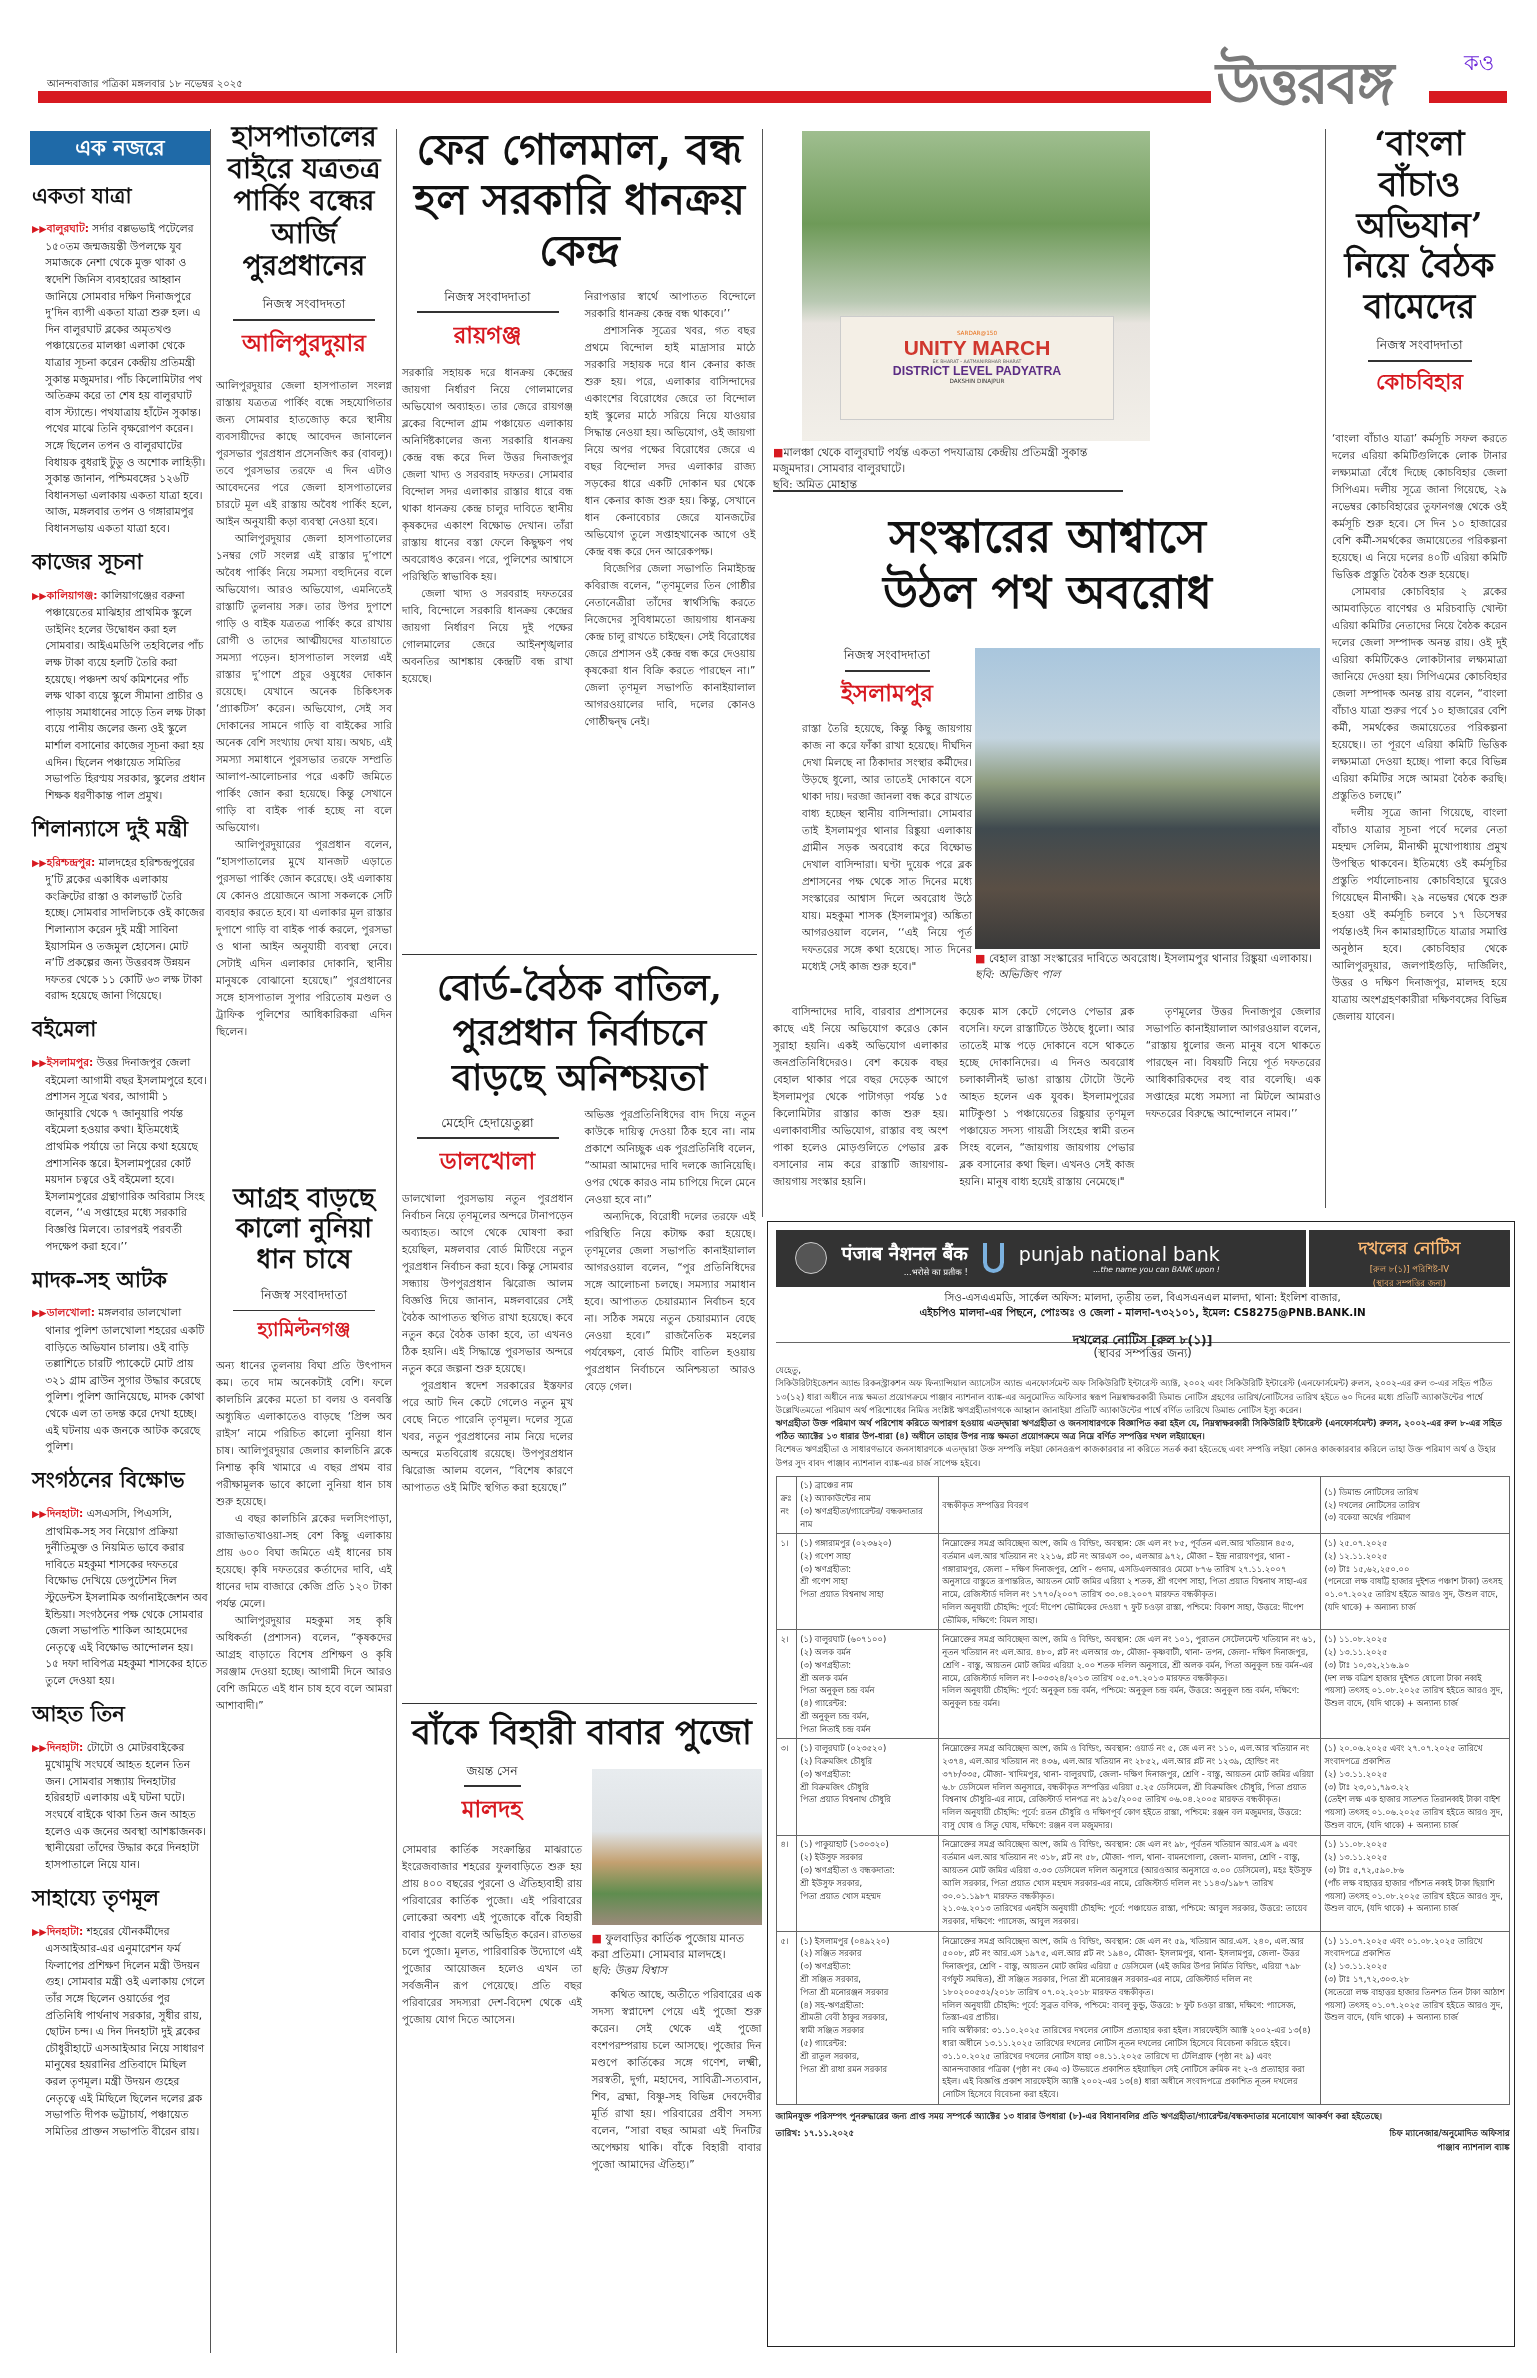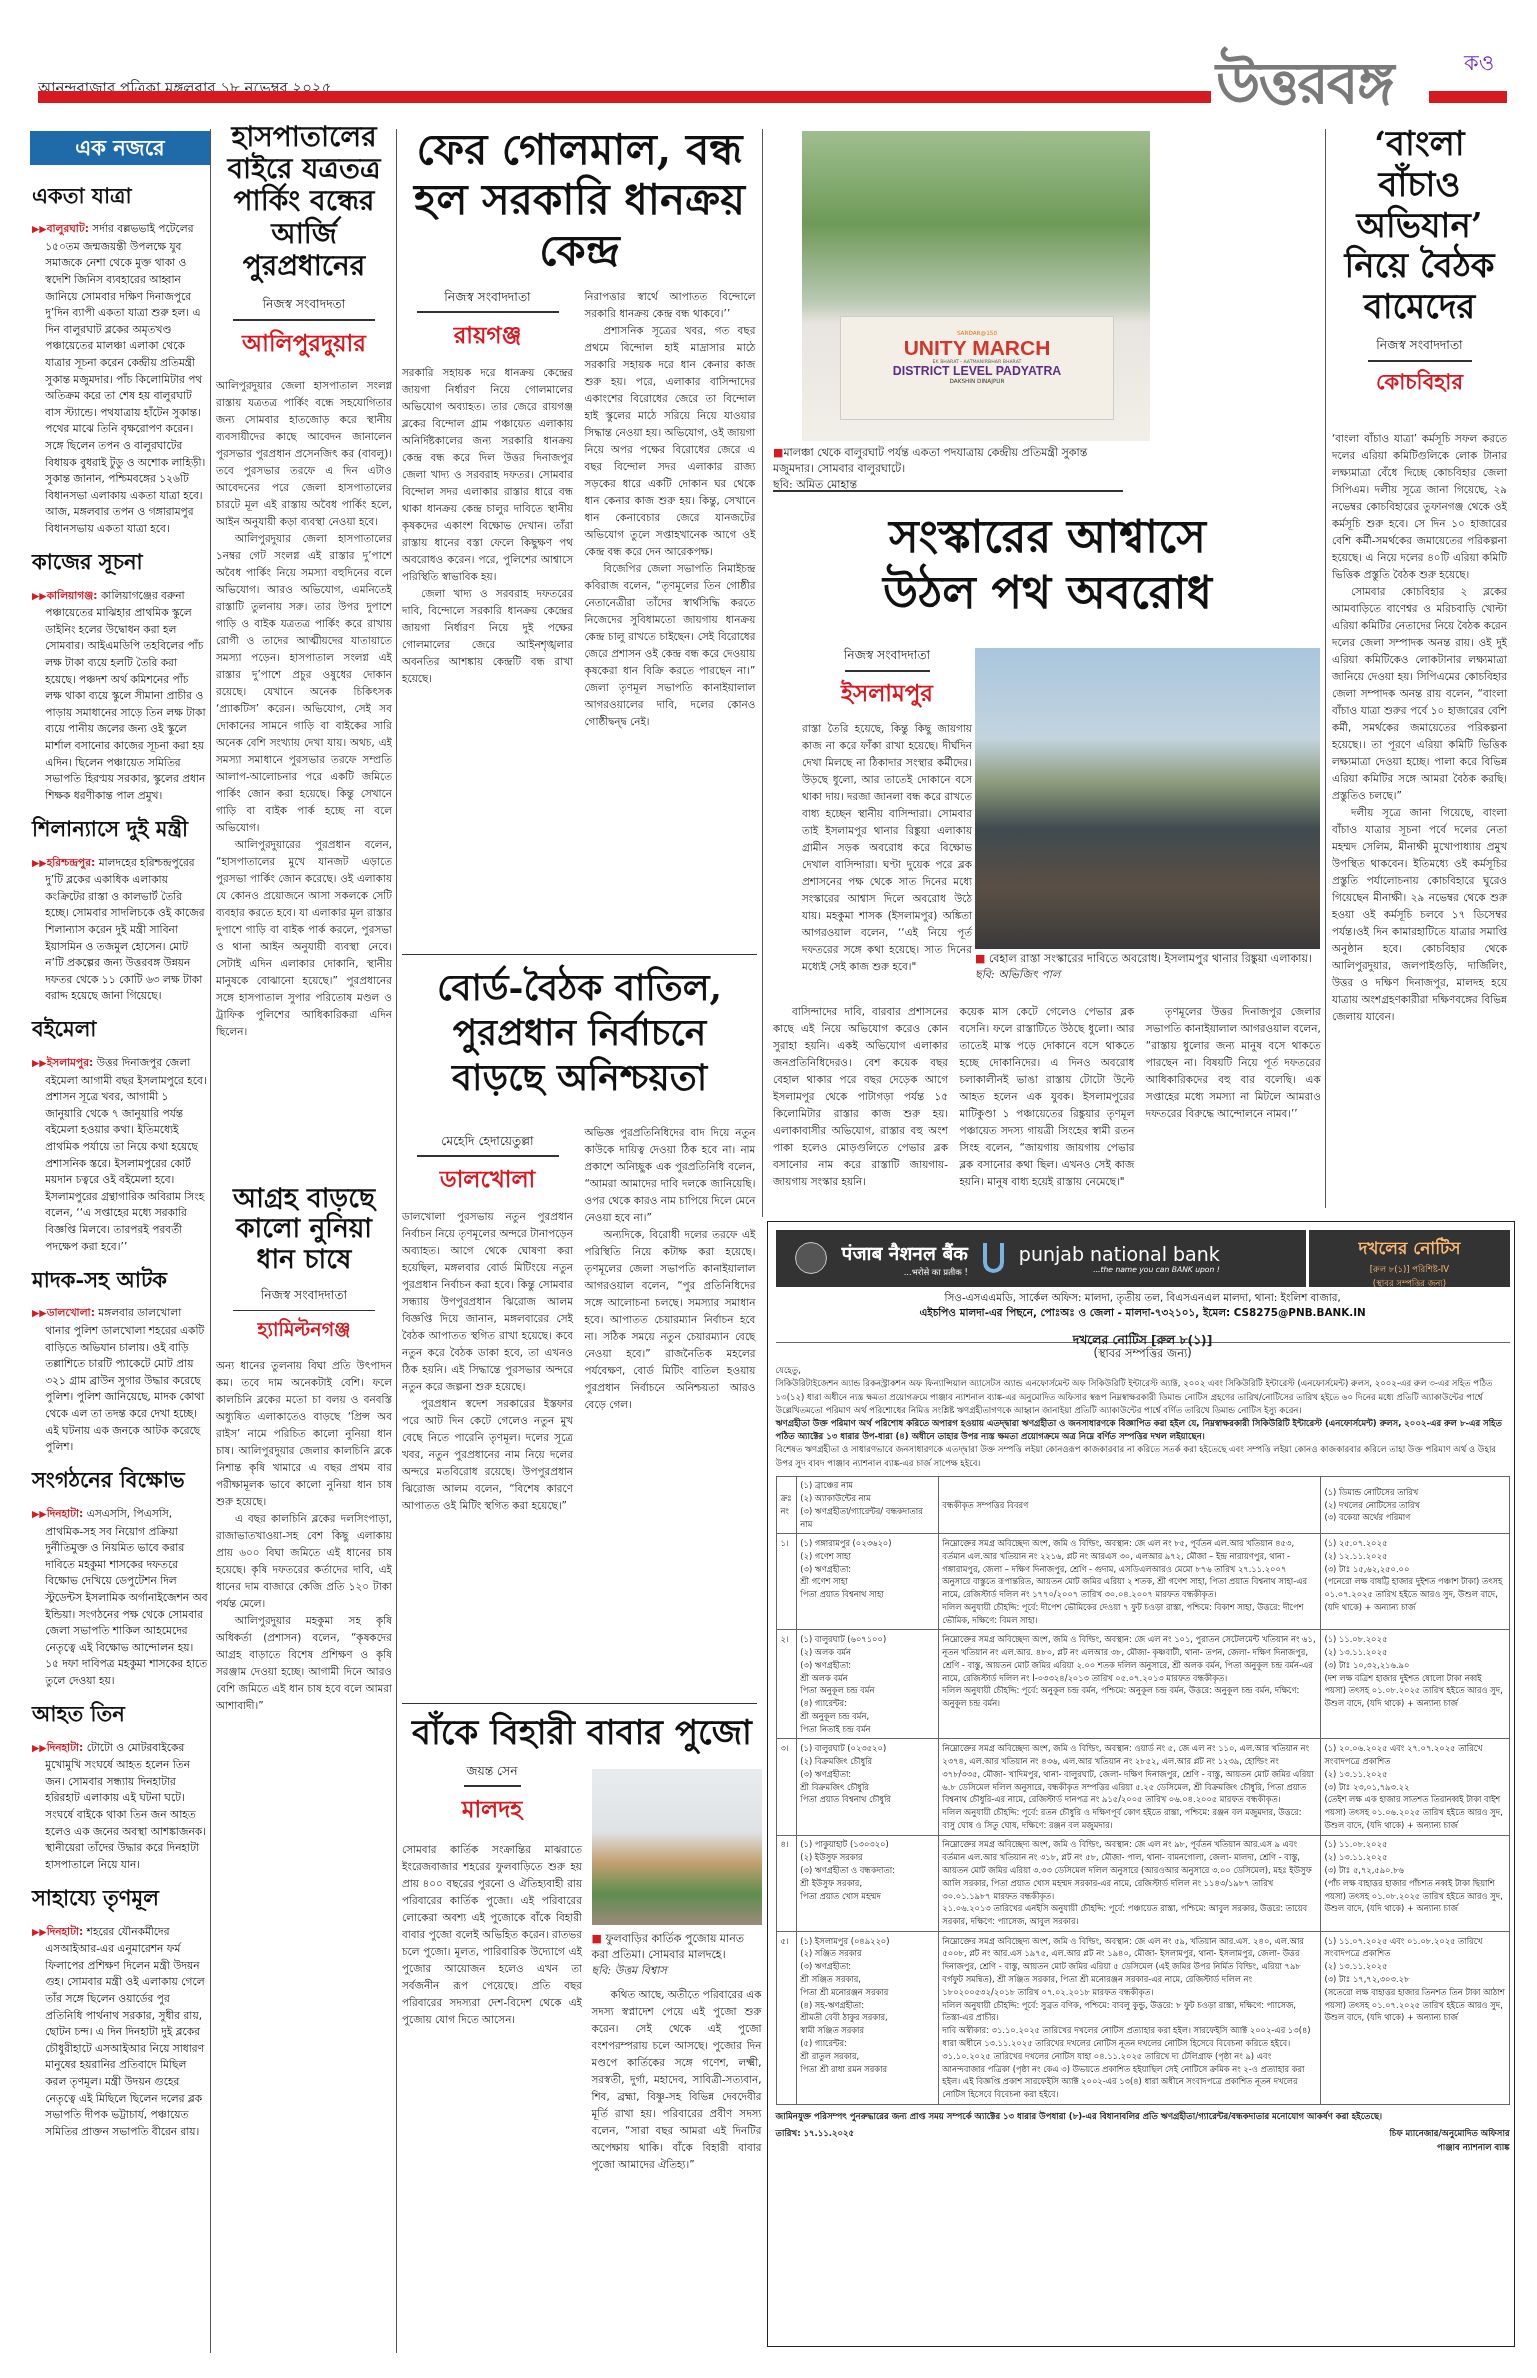--- a/index.html
+++ b/index.html
@@ -1,19 +1,19 @@
 <!DOCTYPE html>
 <html style="font-size:15px"><head>
 <meta charset="utf-8">
 <style>
 *{box-sizing:border-box;margin:0;padding:0}
 html,body{width:1538px;height:2378px;background:#fff;overflow:hidden}
 body{font-family:"DejaVu Sans","Liberation Sans",sans-serif;color:#111;position:relative}
 .abs{position:absolute}
-.masthead-date{left:38px;top:76px;font-size:15px;color:#222}
+.masthead-date{left:47px;top:76px;font-size:10px;color:#222}
 .redbar{top:91px;height:12.3px;background:#d71920}
 .redbar.l{left:38px;width:1173px}
 .redbar.r{left:1429px;width:78px}
 .section-title{left:1216px;top:40px;font-size:57px;font-weight:bold;color:#7a7a7a;font-family:"DejaVu Serif",serif;letter-spacing:-1.9px}
 .page-no{left:1464px;top:47px;font-size:21px;color:#6d28d9}
 .vline{background:#555;width:0.9px}
 .hline{background:#333;height:1.9px}
 .ekbox{left:30px;top:131px;width:180px;height:34px;background:#1f6aa8;color:#fff;font-weight:bold;font-size:21px;text-align:center;line-height:34px}
 .brief{left:32px;width:176px}
 .brief h3{font-size:21px;font-weight:bold;margin:9.5px 0 5.7px;font-family:"DejaVu Serif",serif}
@@ -109,21 +109,21 @@
       <p class="first">নিরাপত্তার স্বার্থে আপাতত বিন্দোলে সরকারি ধানক্রয় কেন্দ্র বন্ধ থাকবে।’’</p>
       <p>প্রশাসনিক সূত্রের খবর, গত বছর প্রথমে বিন্দোল হাই মাদ্রাসার মাঠে সরকারি সহায়ক দরে ধান কেনার কাজ শুরু হয়। পরে, এলাকার বাসিন্দাদের একাংশের বিরোধের জেরে তা বিন্দোল হাই স্কুলের মাঠে সরিয়ে নিয়ে যাওয়ার সিদ্ধান্ত নেওয়া হয়। অভিযোগ, ওই জায়গা নিয়ে অপর পক্ষের বিরোধের জেরে এ বছর বিন্দোল সদর এলাকার রাজ্য সড়কের ধারে একটি দোকান ঘর থেকে ধান কেনার কাজ শুরু হয়। কিন্তু, সেখানে ধান কেনাবেচার জেরে যানজটের অভিযোগ তুলে সপ্তাহখানেক আগে ওই কেন্দ্র বন্ধ করে দেন আরেকপক্ষ।</p>
       <p>বিজেপির জেলা সভাপতি নিমাইচন্দ্র কবিরাজ বলেন, “তৃণমূলের তিন গোষ্ঠীর নেতানেত্রীরা তাঁদের স্বার্থসিদ্ধি করতে নিজেদের সুবিধামতো জায়গায় ধানক্রয় কেন্দ্র চালু রাখতে চাইছেন। সেই বিরোধের জেরে প্রশাসন ওই কেন্দ্র বন্ধ করে দেওয়ায় কৃষকেরা ধান বিক্রি করতে পারছেন না।” জেলা তৃণমূল সভাপতি কানাইয়ালাল আগরওয়ালের দাবি, দলের কোনও গোষ্ঠীদ্বন্দ্ব নেই।</p>
     </div>
   </div>
 </div>
 
 <div class="abs hline" style="left:402px;top:954px;width:355px;height:0.9px"></div>
 <div class="abs" style="left:402px;top:965px;width:355px">
   <div class="headline" style="font-size:36px;line-height:1.25">বোর্ড-বৈঠক বাতিল, পুরপ্রধান নির্বাচনে বাড়ছে অনিশ্চয়তা</div>
-  <div style="display:flex;gap:11.4px;margin-top:24px">
+  <div style="display:flex;gap:11.4px;margin-top:6px">
     <div style="width:171px">
       <div class="byline" style="margin-top:7.6px"><span>মেহেদি হেদায়েতুল্লা</span><div class="rule"></div></div>
       <div class="place">ডালখোলা</div>
       <div class="body" style="margin-top:7.6px">
         <p class="first">ডালখোলা পুরসভায় নতুন পুরপ্রধান নির্বাচন নিয়ে তৃণমূলের অন্দরে টানাপড়েন অব্যাহত। আগে থেকে ঘোষণা করা হয়েছিল, মঙ্গলবার বোর্ড মিটিংয়ে নতুন পুরপ্রধান নির্বাচন করা হবে। কিন্তু সোমবার সন্ধ্যায় উপপুরপ্রধান ঝিরোজ আলম বিজ্ঞপ্তি দিয়ে জানান, মঙ্গলবারের সেই বৈঠক আপাতত স্থগিত রাখা হয়েছে। কবে নতুন করে বৈঠক ডাকা হবে, তা এখনও ঠিক হয়নি। এই সিদ্ধান্তে পুরসভার অন্দরে নতুন করে জল্পনা শুরু হয়েছে।</p>
         <p>পুরপ্রধান স্বদেশ সরকারের ইস্তফার পরে আট দিন কেটে গেলেও নতুন মুখ বেছে নিতে পারেনি তৃণমূল। দলের সূত্রে খবর, নতুন পুরপ্রধানের নাম নিয়ে দলের অন্দরে মতবিরোধ রয়েছে। উপপুরপ্রধান ঝিরোজ আলম বলেন, “বিশেষ কারণে আপাতত ওই মিটিং স্থগিত করা হয়েছে।”</p>
       </div>
     </div>
     <div style="width:171px" class="body">
       <p class="first">অভিজ্ঞ পুরপ্রতিনিধিদের বাদ দিয়ে নতুন কাউকে দায়িত্ব দেওয়া ঠিক হবে না। নাম প্রকাশে অনিচ্ছুক এক পুরপ্রতিনিধি বলেন, “আমরা আমাদের দাবি দলকে জানিয়েছি। ওপর থেকে কারও নাম চাপিয়ে দিলে মেনে নেওয়া হবে না।”</p>

